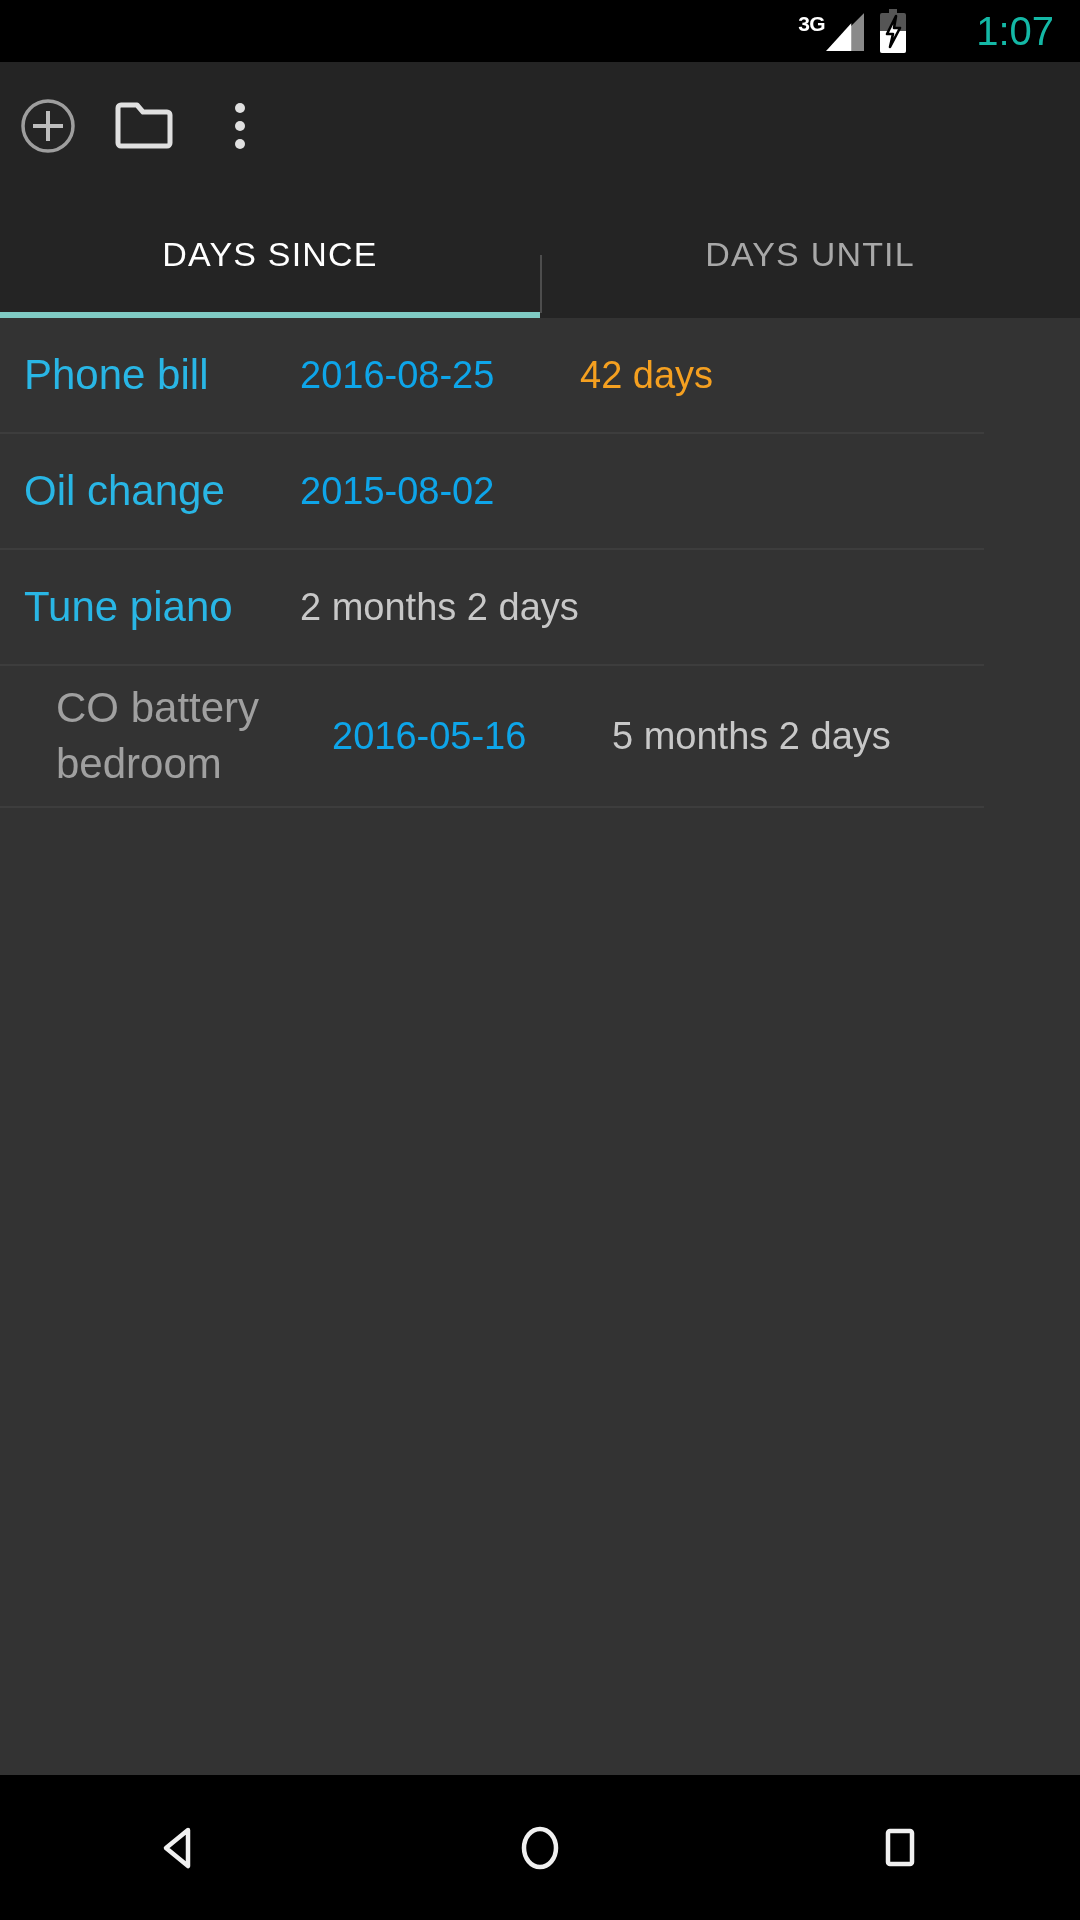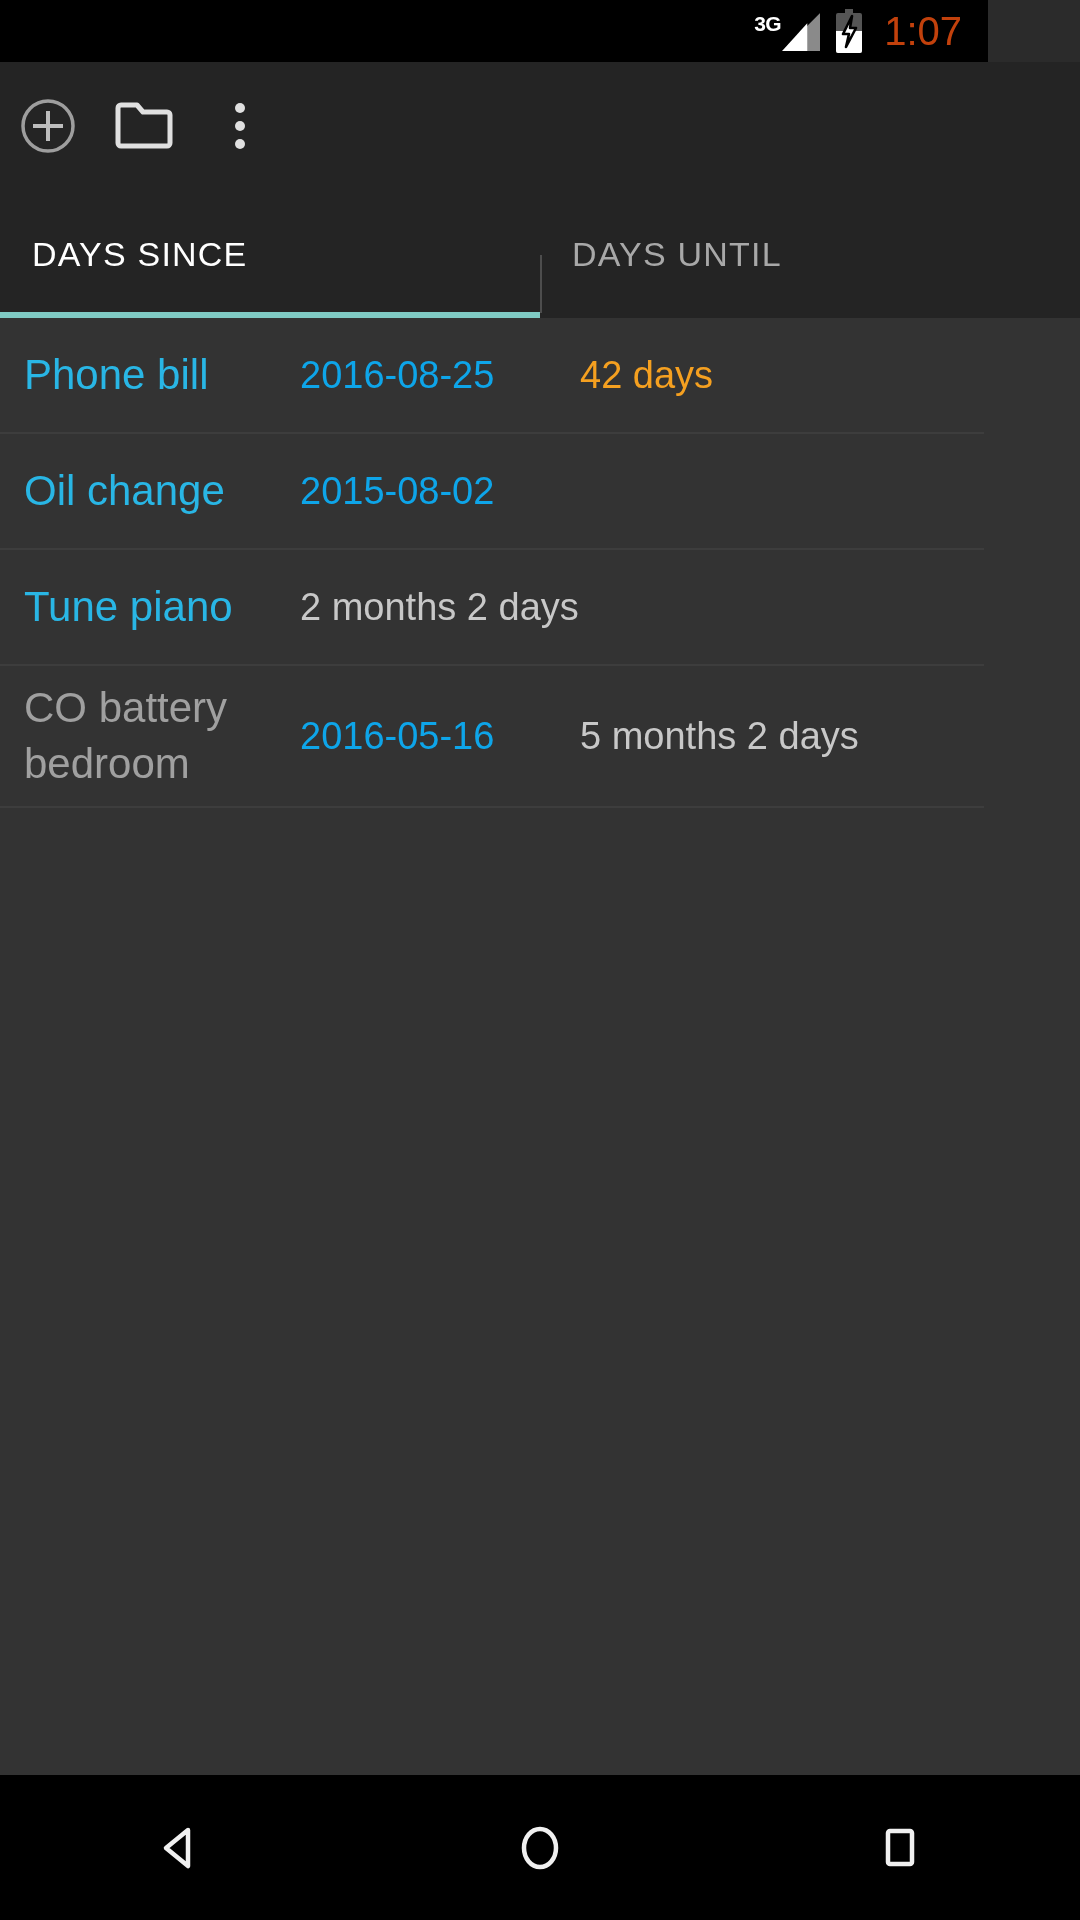--- a/index.html
+++ b/index.html
@@ -6,21 +6,21 @@
   html, body {
     width:1080px; height:1920px;
     background:#000;
     font-family:"Liberation Sans", sans-serif;
     overflow:hidden;
   }
   #screen { position:relative; width:1080px; height:1920px; background:#2b2b2b; }
 
   
   .statusbar {
-    position:absolute; top:0; left:0; width:988px; height:62px;
+    position:absolute; top:0; left:0; width:1080px; height:62px;
     background:#000; display:flex; align-items:center; justify-content:flex-end;
     padding-right:26px;
   }
   .sb-net { display:flex; align-items:flex-start; height:44px; margin-right:14px; }
   .sb-net-label {
     color:#fff; font-size:21px; font-weight:bold; line-height:1;
     margin-top:4px; margin-right:1px; letter-spacing:-0.5px;
   }
   .sb-tri { position:relative; width:38px; height:38px; margin-top:4px; }
   .sb-tri-bg {
@@ -28,21 +28,21 @@
     background:#8a8a8a;
     clip-path:polygon(100% 0, 100% 100%, 0 100%);
   }
   .sb-tri-fg {
     position:absolute; left:0; top:0; width:38px; height:38px;
     background:#ffffff;
     clip-path:polygon(66% 27%, 66% 100%, 0 100%);
   }
   .sb-batt { position:relative; width:30px; height:44px; margin-right:20px; }
   .sb-batt svg { display:block; }
-  .sb-time { color:#c2410c; font-size:40px; line-height:1; letter-spacing:0px; }
+  .sb-time { color:#14b8a6; font-size:40px; line-height:1; letter-spacing:0px;margin-left:48px; }
 
   
   .appbar {
     position:absolute; top:62px; left:0; width:1080px; height:128px;
     background:#242424; display:flex; align-items:center;
   }
   .appbar-title {
     color:#fafafa; font-size:46px; font-weight:bold; margin-left:44px; flex:1;
     letter-spacing:0.2px;
   }
@@ -53,21 +53,21 @@
   .dots { display:flex; flex-direction:column; align-items:center; justify-content:center; height:60px; }
   .dot { width:10px; height:10px; border-radius:50%; background:#e0e0e0; margin:4px 0; }
 
   
   .tabbar {
     position:absolute; top:190px; left:0; width:1080px; height:128px;
     background:#242424; display:flex; align-items:flex-end;
   }
   .tab {
     flex:1; height:128px; position:relative;
-    display:flex; align-items:center; padding-left:32px;
+    display:flex; align-items:center; justify-content:center;
   }
   .tab-label { font-size:34px; letter-spacing:1.2px; font-weight:normal; }
   .tab.active .tab-label { color:#ffffff; }
   .tab.inactive .tab-label { color:#a8a8a8; }
   .tab-divider {
     position:absolute; left:540px; top:255px; width:2px; height:58px;
     background:#4d4d4d;
   }
   .tab-indicator {
     position:absolute; top:312px; left:0; width:540px; height:6px;
@@ -170,21 +170,21 @@
       <div class="cell-name" style="color: rgb(41, 182, 229);">Oil change</div>
       <div class="cell-date">2015-08-02</div>
     </div>
 
     <div class="row">
       <div class="cell-name" style="color: rgb(41, 182, 229);">Tune piano</div>
       <div class="cell-interval" style="color: rgb(200, 200, 200);">2 months 2 days</div>
     </div>
 
     <div class="row">
-      <div class="cell-name" style="color: rgb(160, 160, 160);">CO battery bedroom</div>
+      <div class="cell-name" style="color: rgb(160, 160, 160); margin-left: 32px;">CO battery bedroom</div>
       <div class="cell-date">2016-05-16</div>
       <div class="cell-interval" style="color: rgb(200, 200, 200);">5 months 2 days</div>
     </div>
 
   </div>
 
   <div class="navbar">
     <div class="nav-btn">
       <span>
         <svg width="54" height="54" viewBox="0 0 54 54">

